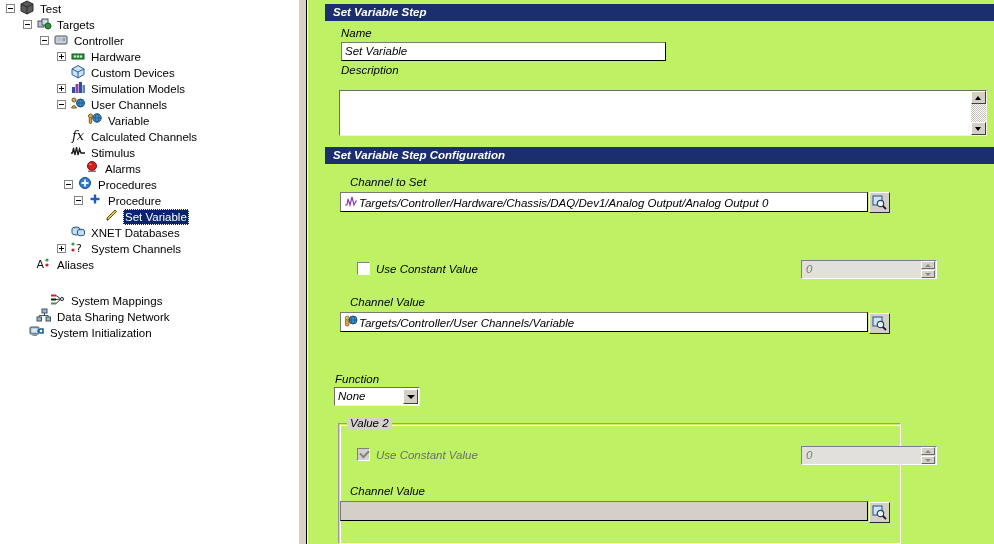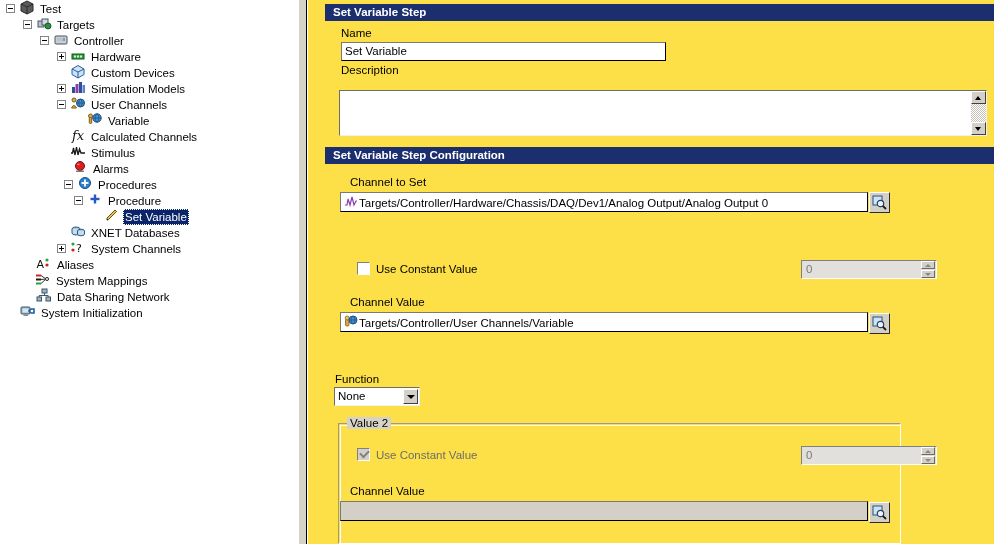--- a/index.html
+++ b/index.html
@@ -89,22 +89,23 @@
     color: #ffffff;
     outline: 1px dotted #ffffff;
     outline-offset: -1px;
   }
 
   
   #content {
     position: absolute;
     left: 308px; top: 0;
     width: 686px; height: 544px;
-    background: #fde047;
+    background: #bef264;
     overflow: hidden;
+    font-style: italic;
   }
 
   .section-header {
     position: absolute;
     left: 17px;
     width: 669px;
     height: 17px;
     background: #1b2f6e;
     color: #ffffff;
     font-size: 11.5px;
@@ -377,21 +378,21 @@
           <rect x="2.3" y="5.5" width="2.4" height="6" rx="1" fill="#d9a441" stroke="#7a5a16"></rect>
           <circle cx="10" cy="6" r="4.2" fill="#3f8fd0" stroke="#1d4d78"></circle>
           <path d="M5.8 6 h8.4 M10 1.8 a4.2 5 0 0 1 0 8.4 a4.2 5 0 0 1 0 -8.4" fill="none" stroke="#1d4d78" stroke-width="0.7"></path>
         </svg></span><span class="tlabel">Variable</span></div>
     <div class="tree-row" style="padding-left: 57px;"><span class="expander none"></span><span class="ticon"><svg width="16" height="15" viewBox="0 0 16 15">
           <text x="2" y="12" font-family="DejaVu Serif, serif" font-style="italic" font-size="13" fill="#111">fx</text>
         </svg></span><span class="tlabel">Calculated Channels</span></div>
     <div class="tree-row" style="padding-left: 57px;"><span class="expander none"></span><span class="ticon"><svg width="16" height="15" viewBox="0 0 16 15">
           <path d="M1 9 L2.5 9 L3.5 4 L5 11 L6.5 3 L8 11 L9.5 5 L11 9 L15 9" fill="none" stroke="#1a1a1a" stroke-width="1.3"></path>
         </svg></span><span class="tlabel">Stimulus</span></div>
-    <div class="tree-row" style="padding-left: 59px;"><span class="expander none"></span><span class="ticon"><svg width="16" height="15" viewBox="0 0 16 15">
+    <div class="tree-row" style="padding-left: 59px; margin-left: 12px;"><span class="expander none"></span><span class="ticon"><svg width="16" height="15" viewBox="0 0 16 15">
           <circle cx="8" cy="6" r="4.5" fill="#d42020" stroke="#7a0e0e"></circle>
           <ellipse cx="6.3" cy="4.3" rx="1.4" ry="0.9" fill="#ff8b8b" opacity="0.8"></ellipse>
           <rect x="4" y="10.5" width="8" height="1.6" rx="0.6" fill="#777"></rect>
         </svg></span><span class="tlabel">Alarms</span></div>
     <div class="tree-row" style="padding-left: 64px;"><span class="expander minus"></span><span class="ticon"><svg width="16" height="15" viewBox="0 0 16 15">
           <circle cx="8" cy="7" r="5.5" fill="#2f7fd0" stroke="#154c86"></circle>
           <rect x="7.1" y="3.5" width="1.8" height="7" fill="#ffffff"></rect>
           <rect x="4.5" y="6.1" width="7" height="1.8" fill="#ffffff"></rect>
         </svg></span><span class="tlabel">Procedures</span></div>
     <div class="tree-row" style="padding-left: 74px;"><span class="expander minus"></span><span class="ticon"><svg width="16" height="15" viewBox="0 0 16 15">
@@ -412,34 +413,34 @@
     <div class="tree-row" style="padding-left: 57px;"><span class="expander plus"></span><span class="ticon"><svg width="16" height="15" viewBox="0 0 16 15">
           <circle cx="3" cy="4" r="1.6" fill="#2f9e3f"></circle>
           <circle cx="3" cy="10" r="1.6" fill="#d42020"></circle>
           <text x="6" y="11.5" font-family="DejaVu Sans, sans-serif" font-size="11" fill="#111">?</text>
         </svg></span><span class="tlabel">System Channels</span></div>
     <div class="tree-row" style="padding-left: 23px;"><span class="expander none"></span><span class="ticon"><svg width="16" height="15" viewBox="0 0 16 15">
           <text x="0.5" y="12" font-family="DejaVu Sans, sans-serif" font-size="11" fill="#111">A</text>
           <circle cx="11" cy="4" r="1.6" fill="#2f9e3f"></circle>
           <circle cx="11" cy="9" r="1.6" fill="#d42020"></circle>
         </svg></span><span class="tlabel">Aliases</span></div>
-    <div class="tree-row" style="padding-left: 22px;"><span class="expander none"></span><span class="ticon"><svg width="16" height="15" viewBox="0 0 16 15">
+    <div class="tree-row" style="padding-left: 37px; margin-top: 20px;"><span class="expander none"></span><span class="ticon"><svg width="16" height="15" viewBox="0 0 16 15">
           <rect x="1" y="2.5" width="5" height="2" fill="#d42020"></rect>
           <rect x="1" y="6.5" width="5" height="2" fill="#1a1a1a"></rect>
           <rect x="1" y="10.5" width="5" height="2" fill="#2f9e3f"></rect>
           <path d="M6 3.5 L11 7 M6 7.5 L11 7 M6 11.5 L11 7" stroke="#333" fill="none"></path>
           <circle cx="12" cy="7" r="1.6" fill="#ddd" stroke="#333"></circle>
         </svg></span><span class="tlabel">System Mappings</span></div>
     <div class="tree-row" style="padding-left: 23px;"><span class="expander none"></span><span class="ticon"><svg width="16" height="15" viewBox="0 0 16 15">
           <rect x="6" y="1" width="5" height="4" fill="#9fb4c6" stroke="#3c5668"></rect>
           <rect x="1" y="9" width="4.5" height="4" fill="#9fb4c6" stroke="#3c5668"></rect>
           <rect x="10" y="9" width="4.5" height="4" fill="#9fb4c6" stroke="#3c5668"></rect>
           <path d="M8.5 5 v2.5 M3.2 9 v-1.5 h9 v1.5" fill="none" stroke="#3c5668"></path>
         </svg></span><span class="tlabel">Data Sharing Network</span></div>
-    <div class="tree-row" style="padding-left: 7px;"><span class="expander none"></span><span class="ticon"><svg width="16" height="15" viewBox="0 0 16 15">
+    <div class="tree-row" style="padding-left: 16px;"><span class="expander none"></span><span class="ticon"><svg width="16" height="15" viewBox="0 0 16 15">
           <rect x="1" y="3" width="9" height="7" rx="1" fill="#9fb4c6" stroke="#3c5668"></rect>
           <rect x="2.5" y="4.5" width="6" height="4" fill="#d8e6f0"></rect>
           <rect x="3.5" y="10.5" width="4.5" height="1.5" fill="#7b8e9d"></rect>
           <path d="M11 5 h3 v4 h-3 M11 9 l-2 -2 l2 -2" fill="none" stroke="#1f5fa0" stroke-width="1.6"></path>
         </svg></span><span class="tlabel">System Initialization</span></div>
   </div>
 <div id="splitter"></div>
 
 <div id="content">
 

